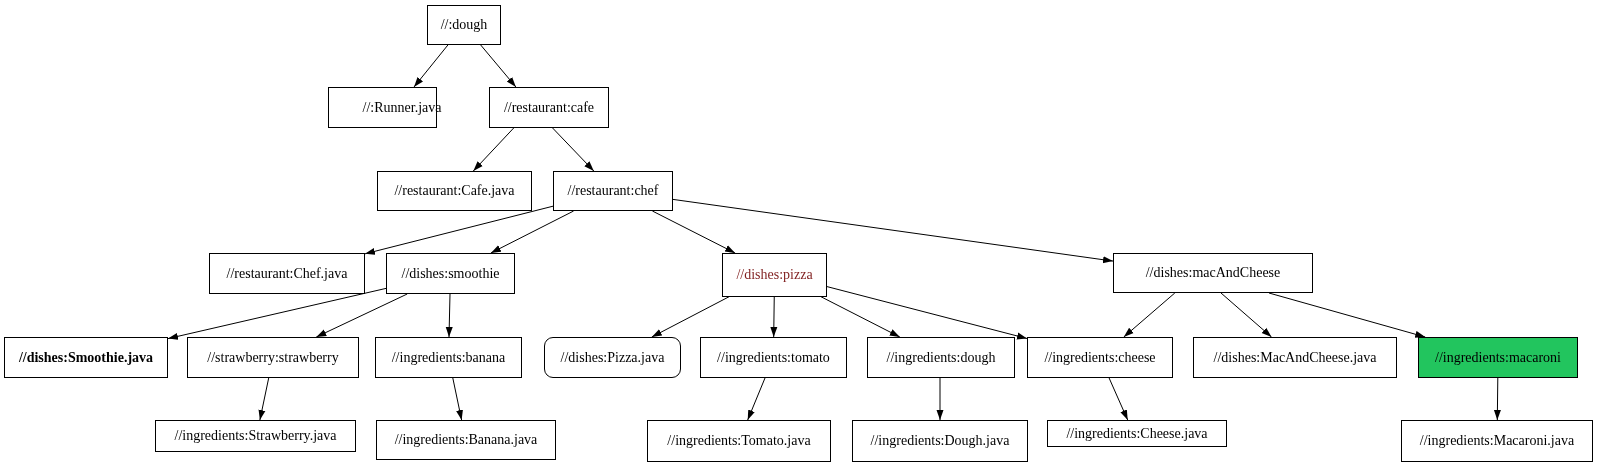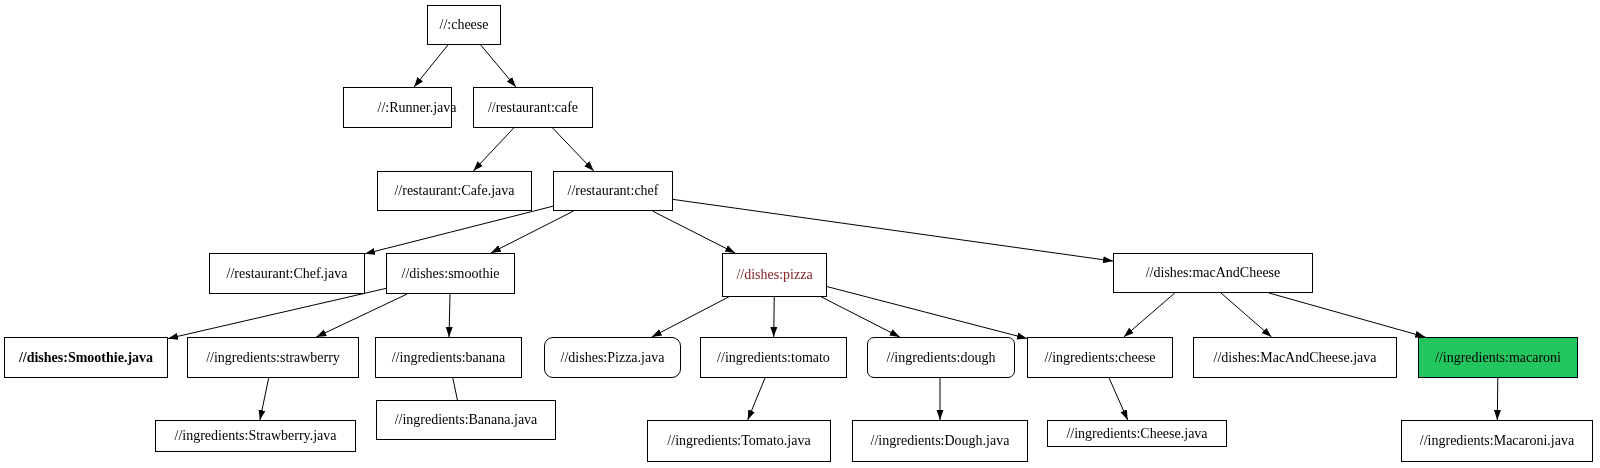--- a/index.html
+++ b/index.html
@@ -71,26 +71,26 @@
         <line x1="940.0" y1="378.0" x2="940.0" y2="420.0" stroke="#000000" stroke-width="1" marker-end="url(#arrow)"></line>
         <line x1="1109.1" y1="378.0" x2="1127.7" y2="420.0" stroke="#000000" stroke-width="1" marker-end="url(#arrow)"></line>
         <line x1="1174.8" y1="293.0" x2="1123.8" y2="337.0" stroke="#000000" stroke-width="1" marker-end="url(#arrow)"></line>
         <line x1="1221.0" y1="293.0" x2="1271.5" y2="337.0" stroke="#000000" stroke-width="1" marker-end="url(#arrow)"></line>
         <line x1="1269.0" y1="293.0" x2="1425.2" y2="337.0" stroke="#000000" stroke-width="1" marker-end="url(#arrow)"></line>
         <line x1="1497.8" y1="378.0" x2="1497.3" y2="420.0" stroke="#000000" stroke-width="1" marker-end="url(#arrow)"></line>
       </g>
   </svg>
   <div id="node-layer">
       <div class="node" style="left: 427px; top: 5px; width: 74px; height: 40px; background: rgb(255, 255, 255); border-color: rgb(0, 0, 0); color: rgb(0, 0, 0);">
-        <span>//:cheese</span>
+        <span>//:dough</span>
       </div>
-      <div class="node" style="left: 343px; top: 87px; width: 109px; height: 41px; background: rgb(255, 255, 255); border-color: rgb(0, 0, 0); color: rgb(0, 0, 0); padding-left: 39px;">
+      <div class="node" style="left: 328px; top: 87px; width: 109px; height: 41px; background: rgb(255, 255, 255); border-color: rgb(0, 0, 0); color: rgb(0, 0, 0); padding-left: 39px;">
         <span>//:Runner.java</span>
       </div>
-      <div class="node" style="left: 473px; top: 87px; width: 120px; height: 41px; background: rgb(255, 255, 255); border-color: rgb(0, 0, 0); color: rgb(0, 0, 0);">
+      <div class="node" style="left: 489px; top: 87px; width: 120px; height: 41px; background: rgb(255, 255, 255); border-color: rgb(0, 0, 0); color: rgb(0, 0, 0);">
         <span>//restaurant:cafe</span>
       </div>
       <div class="node" style="left: 377px; top: 171px; width: 155px; height: 40px; background: rgb(255, 255, 255); border-color: rgb(0, 0, 0); color: rgb(0, 0, 0);">
         <span>//restaurant:Cafe.java</span>
       </div>
       <div class="node" style="left: 553px; top: 171px; width: 120px; height: 40px; background: rgb(255, 255, 255); border-color: rgb(0, 0, 0); color: rgb(0, 0, 0);">
         <span>//restaurant:chef</span>
       </div>
       <div class="node" style="left: 209px; top: 253px; width: 156px; height: 41px; background: rgb(255, 255, 255); border-color: rgb(0, 0, 0); color: rgb(0, 0, 0);">
         <span>//restaurant:Chef.java</span>
@@ -101,47 +101,47 @@
       <div class="node" style="left: 722px; top: 253px; width: 105px; height: 44px; background: rgb(255, 255, 255); border-color: rgb(0, 0, 0); color: #7f1d1d;">
         <span>//dishes:pizza</span>
       </div>
       <div class="node" style="left: 1113px; top: 253px; width: 200px; height: 40px; background: rgb(255, 255, 255); border-color: rgb(0, 0, 0); color: rgb(0, 0, 0);">
         <span>//dishes:macAndCheese</span>
       </div>
       <div class="node" style="left: 4px; top: 337px; width: 164px; height: 41px; background: rgb(255, 255, 255); border-color: rgb(0, 0, 0); color: rgb(0, 0, 0); font-weight: bold;">
         <span>//dishes:Smoothie.java</span>
       </div>
       <div class="node" style="left: 187px; top: 337px; width: 172px; height: 41px; background: rgb(255, 255, 255); border-color: rgb(0, 0, 0); color: rgb(0, 0, 0);">
-        <span>//ingredients:strawberry</span>
+        <span>//strawberry:strawberry</span>
       </div>
       <div class="node" style="left: 375px; top: 337px; width: 147px; height: 41px; background: rgb(255, 255, 255); border-color: rgb(0, 0, 0); color: rgb(0, 0, 0);">
         <span>//ingredients:banana</span>
       </div>
       <div class="node" style="left: 544px; top: 337px; width: 137px; height: 41px; background: rgb(255, 255, 255); border-color: rgb(0, 0, 0); color: rgb(0, 0, 0); border-radius: 9px;">
         <span>//dishes:Pizza.java</span>
       </div>
       <div class="node" style="left: 700px; top: 337px; width: 147px; height: 41px; background: rgb(255, 255, 255); border-color: rgb(0, 0, 0); color: rgb(0, 0, 0);">
         <span>//ingredients:tomato</span>
       </div>
-      <div class="node" style="left: 867px; top: 337px; width: 148px; height: 41px; background: rgb(255, 255, 255); border-color: rgb(0, 0, 0); color: rgb(0, 0, 0); border-radius: 7px;">
+      <div class="node" style="left: 867px; top: 337px; width: 148px; height: 41px; background: rgb(255, 255, 255); border-color: rgb(0, 0, 0); color: rgb(0, 0, 0);">
         <span>//ingredients:dough</span>
       </div>
       <div class="node" style="left: 1027px; top: 337px; width: 146px; height: 41px; background: rgb(255, 255, 255); border-color: rgb(0, 0, 0); color: rgb(0, 0, 0);">
         <span>//ingredients:cheese</span>
       </div>
       <div class="node" style="left: 1193px; top: 337px; width: 204px; height: 41px; background: rgb(255, 255, 255); border-color: rgb(0, 0, 0); color: rgb(0, 0, 0);">
         <span>//dishes:MacAndCheese.java</span>
       </div>
       <div class="node" style="left: 1418px; top: 337px; width: 160px; height: 41px; background: #22c55e; border-color: rgb(0, 0, 0); color: rgb(0, 0, 0);">
         <span>//ingredients:macaroni</span>
       </div>
       <div class="node" style="left: 155px; top: 420px; width: 201px; height: 32px; background: rgb(255, 255, 255); border-color: rgb(0, 0, 0); color: rgb(0, 0, 0); align-items: center;">
         <span>//ingredients:Strawberry.java</span>
       </div>
-      <div class="node" style="left: 376px; top: 400px; width: 180px; height: 40px; background: rgb(255, 255, 255); border-color: rgb(0, 0, 0); color: rgb(0, 0, 0);">
+      <div class="node" style="left: 376px; top: 420px; width: 180px; height: 40px; background: rgb(255, 255, 255); border-color: rgb(0, 0, 0); color: rgb(0, 0, 0);">
         <span>//ingredients:Banana.java</span>
       </div>
       <div class="node" style="left: 647px; top: 420px; width: 184px; height: 42px; background: rgb(255, 255, 255); border-color: rgb(0, 0, 0); color: rgb(0, 0, 0);">
         <span>//ingredients:Tomato.java</span>
       </div>
       <div class="node" style="left: 852px; top: 420px; width: 176px; height: 42px; background: rgb(255, 255, 255); border-color: rgb(0, 0, 0); color: rgb(0, 0, 0);">
         <span>//ingredients:Dough.java</span>
       </div>
       <div class="node" style="left: 1047px; top: 420px; width: 180px; height: 27px; background: rgb(255, 255, 255); border-color: rgb(0, 0, 0); color: rgb(0, 0, 0);">
         <span>//ingredients:Cheese.java</span>

